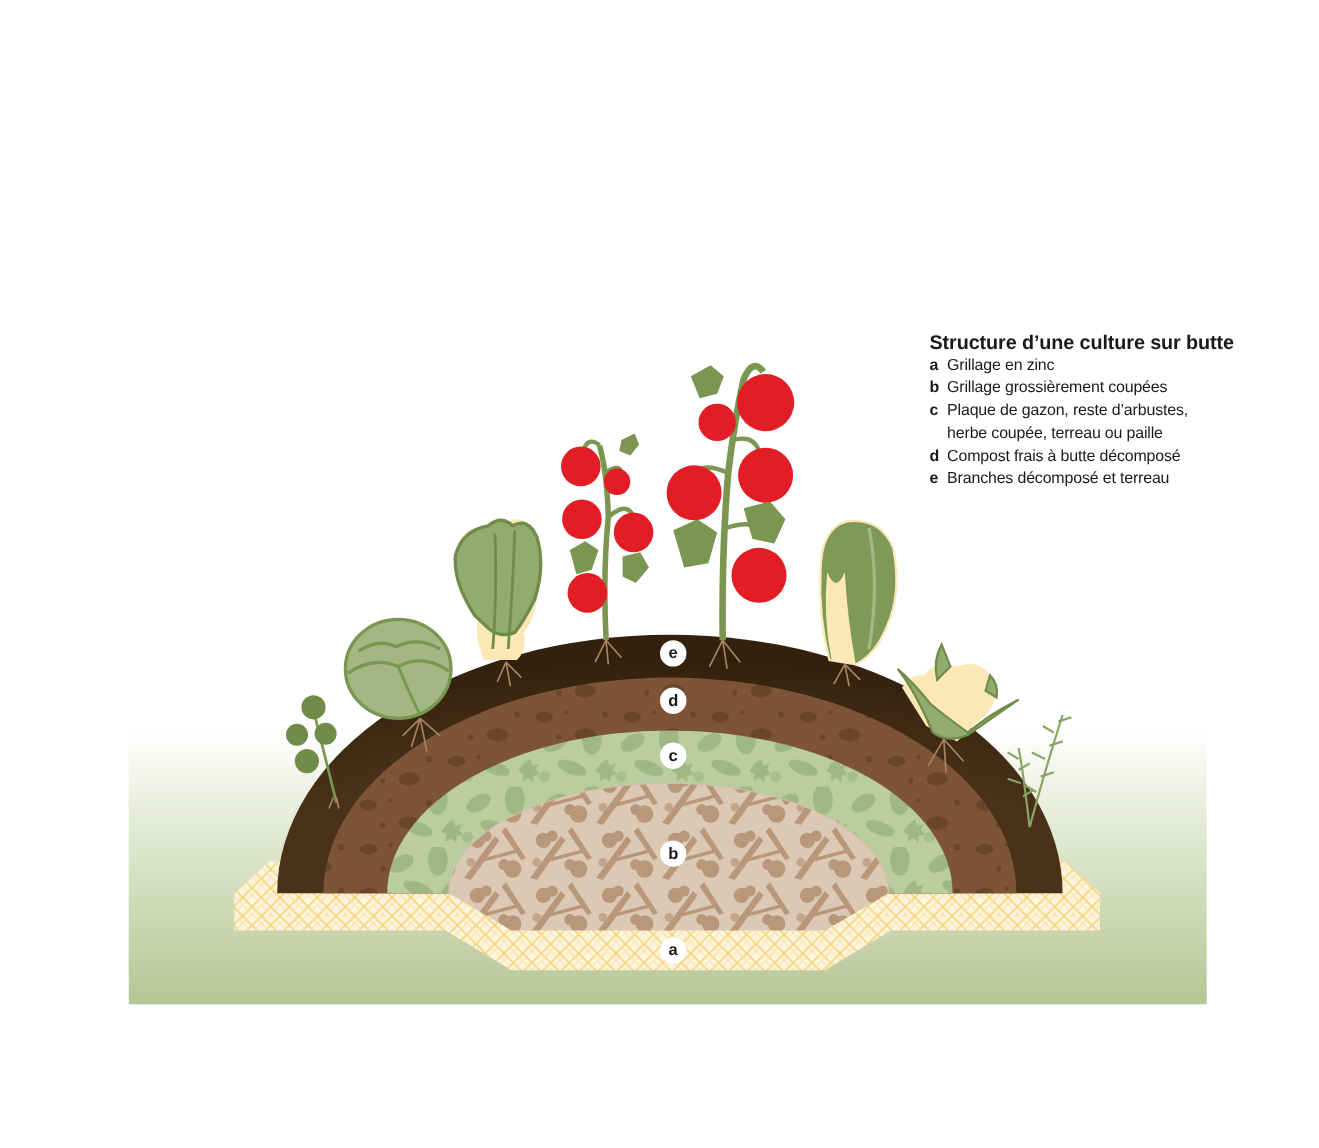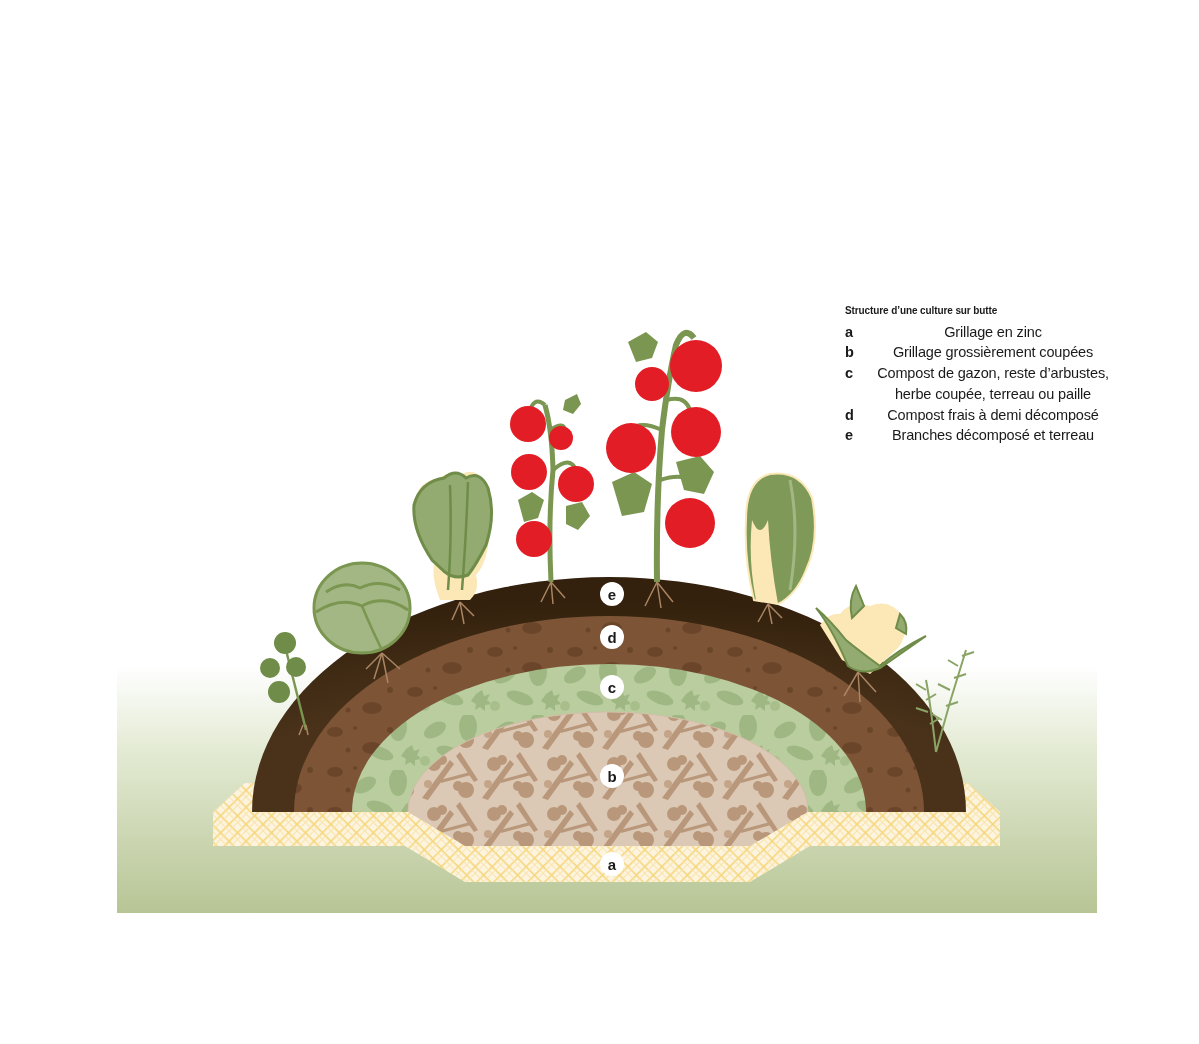--- a/index.html
+++ b/index.html
@@ -1,22 +1,22 @@
 <!DOCTYPE html>
 <html><head>
 <meta charset="utf-8">
 <style>
   html, body { margin: 0; padding: 0; background: #ffffff; }
   body { width: 1199px; height: 1044px; position: relative; overflow: hidden; font-family: "Liberation Sans", "DejaVu Sans", sans-serif; }
   #illustration { position: absolute; left: 0; top: 0; width: 1199px; height: 1044px; }
   .legend { position: absolute; left: 845px; top: 301px; width: 280px; color: #1a1a1a; font-size: 14.5px; line-height: 20.7px; }
-  .legend-title { font-weight: bold; font-size: 10px; margin-bottom: 0px; letter-spacing: -0.1px; }
+  .legend-title { font-weight: bold; font-size: 18px; margin-bottom: 0px; letter-spacing: -0.1px; }
   .legend-item { display: flex; }
   .legend-key { font-weight: bold; width: 16px; flex: 0 0 16px; }
-  .legend-text { flex: 1; letter-spacing: -0.15px; text-align: center; }
+  .legend-text { flex: 1; letter-spacing: -0.15px; }
   .layer-label { font-family: "Liberation Sans", "DejaVu Sans", sans-serif; font-weight: bold; font-size: 15px; fill: #1a1a1a; text-anchor: middle; dominant-baseline: central; }
 </style>
 </head>
 <body>
 
 <svg id="illustration" viewBox="0 0 1199 1044" xmlns="http://www.w3.org/2000/svg">
   <defs>
     <linearGradient id="groundGrad" x1="0" y1="0" x2="0" y2="1">
       <stop offset="0" stop-color="#ffffff"></stop>
       <stop offset="0.35" stop-color="#e3ead3"></stop>
@@ -174,27 +174,27 @@
   <div class="legend-item">
     <span class="legend-key">a</span>
     <span class="legend-text">Grillage en zinc</span>
   </div>
   <div class="legend-item">
     <span class="legend-key">b</span>
     <span class="legend-text">Grillage grossièrement coupées</span>
   </div>
   <div class="legend-item">
     <span class="legend-key">c</span>
-    <span class="legend-text">Compost de gazon, reste d’arbustes,</span>
+    <span class="legend-text">Plaque de gazon, reste d’arbustes,</span>
   </div>
   <div class="legend-item">
     <span class="legend-key"></span>
     <span class="legend-text">herbe coupée, terreau ou paille</span>
   </div>
   <div class="legend-item">
     <span class="legend-key">d</span>
-    <span class="legend-text">Compost frais à demi décomposé</span>
+    <span class="legend-text">Compost frais à butte décomposé</span>
   </div>
   <div class="legend-item">
     <span class="legend-key">e</span>
     <span class="legend-text">Branches décomposé et terreau</span>
   </div>
 </div>
 
 </body></html>

